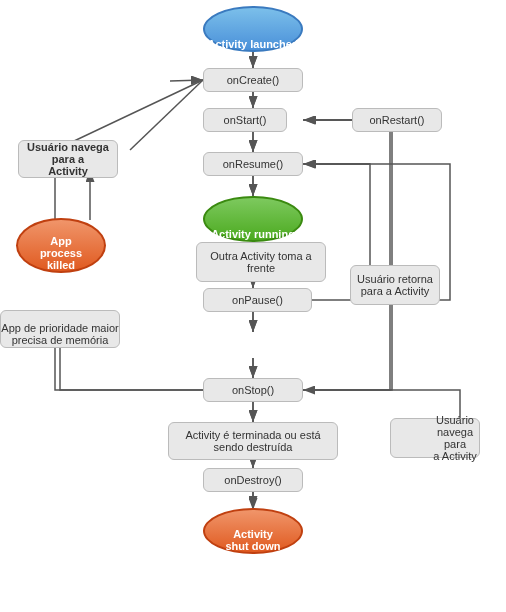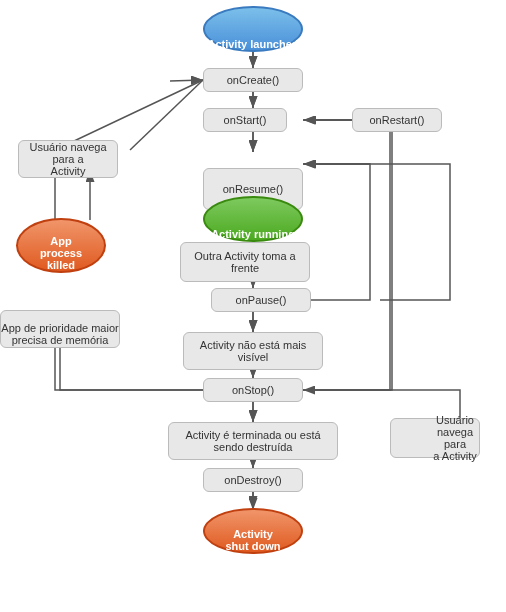--- a/index.html
+++ b/index.html
@@ -155,43 +155,43 @@
   </div>
 
   <div class="node node-rect" style="width:84px;height:24px;left:203px;top:108px;">
     <span>onStart()</span>
   </div>
 
   <div class="node node-rect" style="width:90px;height:24px;left:352px;top:108px;">
     <span>onRestart()</span>
   </div>
 
-  <div class="node node-rect" style="width:100px;height:42px;left:203px;top:168px;justify-content:center;">
+  <div class="node node-rect" style="width:100px;height:24px;left:203px;top:152px;justify-content:center;">
     <span>onResume()</span>
   </div>
 
   <div class="node node-oval node-green" style="width:100px;height:46px;left:203px;top:196px;">
     <span>Activity
 running</span>
   </div>
 
-  <div class="node node-rect" style="width:130px;height:40px;left:180px;top:242px;">
+  <div class="node node-rect" style="width:130px;height:40px;left:196px;top:242px;">
     <span style="white-space:pre-line;">Outra Activity toma a
 frente</span>
   </div>
 
-
-  <div class="node node-rect" style="width:100px;height:24px;left:211px;top:288px;">
+  <div class="node node-rect" style="width:90px;height:40px;left:350px;top:265px;">
+    <span style="white-space:pre-line;">Usuário retorna
+para a Activity</span>
+  </div>
+
+  <div class="node node-rect" style="width:109px;height:24px;left:203px;top:288px;">
     <span>onPause()</span>
   </div>
 
-  <div class="node node-rect" style="width:140px;height:38px;left:183px;top:332px;">
-    <span style="white-space:pre-line;">Activity não está mais
-visível</span>
-  </div>
 
   <div class="node node-rect" style="width:100px;height:24px;left:203px;top:378px;">
     <span>onStop()</span>
   </div>
 
   <div class="node node-rect" style="width:90px;height:40px;left:390px;top:418px;padding-left:40px;">
     <span style="white-space:pre-line;">Usuário navega para
 a Activity</span>
   </div>
 
@@ -213,18 +213,18 @@
     <span style="white-space:pre-line;font-weight:bold;">App
 process
 killed</span>
   </div>
 
   <div class="node node-rect" style="width:120px;height:38px;left:0px;top:310px;">
     <span style="white-space:pre-line;margin-top:9px;">App de prioridade maior
 precisa de memória</span>
   </div>
 
-  <div class="node node-rect" style="width:100px;height:38px;left:18px;top:140px;">
+  <div class="node node-rect" style="width:100px;height:38px;left:18px;top:140px;font-weight:bold;">
     <span style="white-space:pre-line;">Usuário navega para a
 Activity</span>
   </div>
 
 </div>
 
 </body></html>

